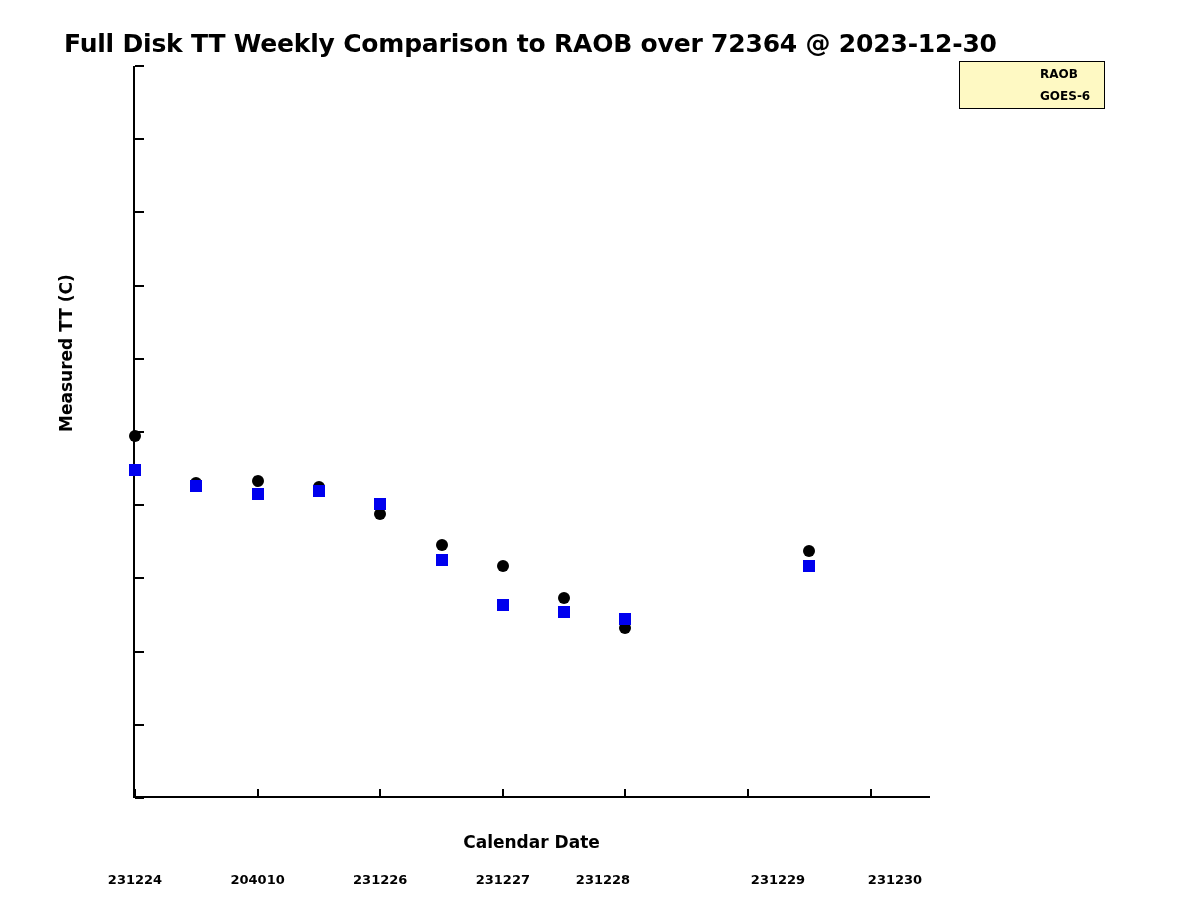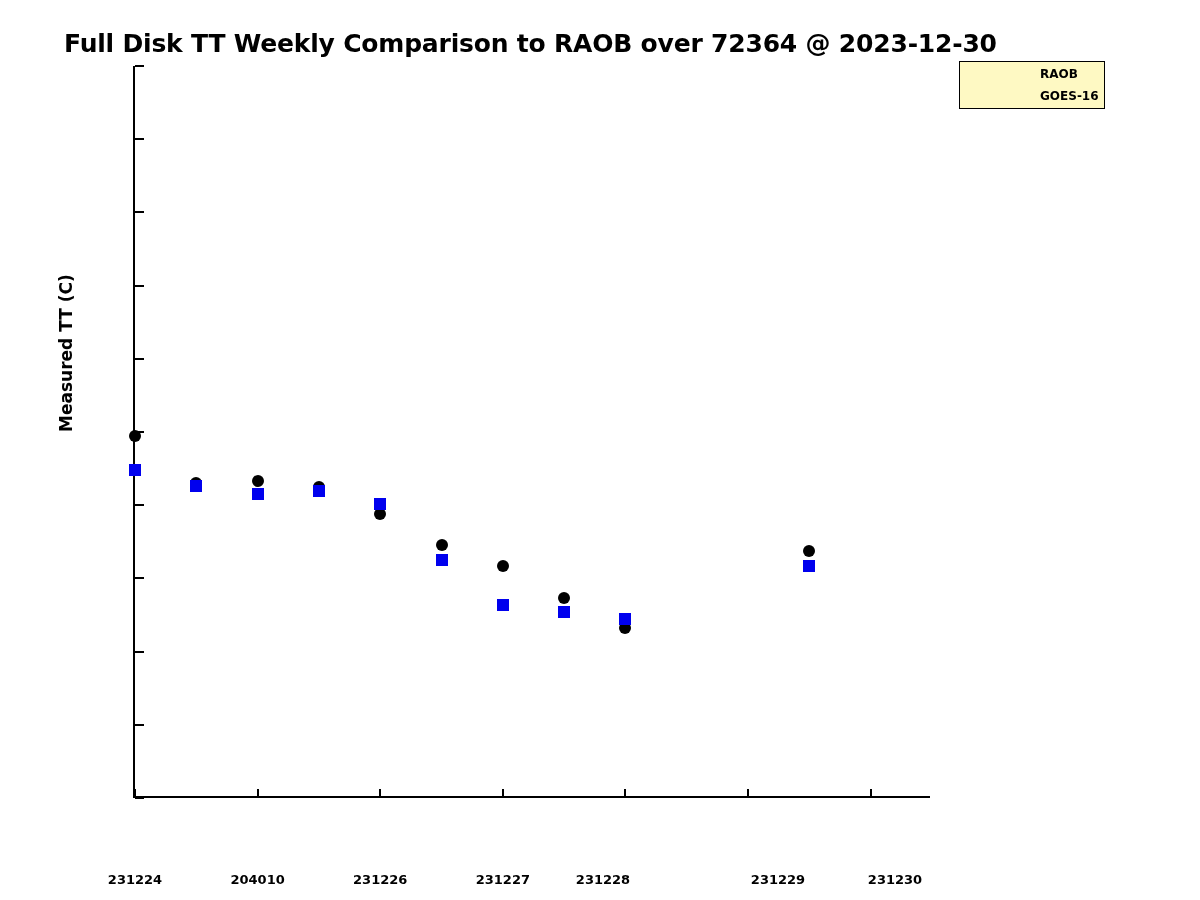--- a/index.html
+++ b/index.html
@@ -145,20 +145,21 @@
   }
 </style>
 </head>
 <body>
 
 <div id="figure">
 
   <div id="chart-title">Full Disk TT Weekly Comparison to RAOB over 72364 @ 2023-12-30</div>
 
   <div id="yaxis-title">Measured TT (C)</div>
+  <div id="xaxis-title">Calendar Date</div>
 
   <div id="plot-area">
     <div id="yticks">
         <div class="ytick-mark" style="top: 732px;"></div>
         <div class="ytick-mark" style="top: 658.8px;"></div>
         <div class="ytick-mark" style="top: 585.6px;"></div>
         <div class="ytick-mark" style="top: 512.4px;"></div>
         <div class="ytick-mark" style="top: 439.2px;"></div>
         <div class="ytick-mark" style="top: 366px;"></div>
         <div class="ytick-mark" style="top: 292.8px;"></div>
@@ -207,17 +208,17 @@
       </div>
   </div>
 
   <div id="legend">
     <div class="legend-row" style="top:2px;">
       <span class="legend-marker circle"></span>
       <span class="legend-text">RAOB</span>
     </div>
     <div class="legend-row" style="top:24px;">
       <span class="legend-marker square"></span>
-      <span class="legend-text">GOES-16</span>
+      <span class="legend-text">GOES-6</span>
     </div>
   </div>
 
 </div>
 
 </body></html>

